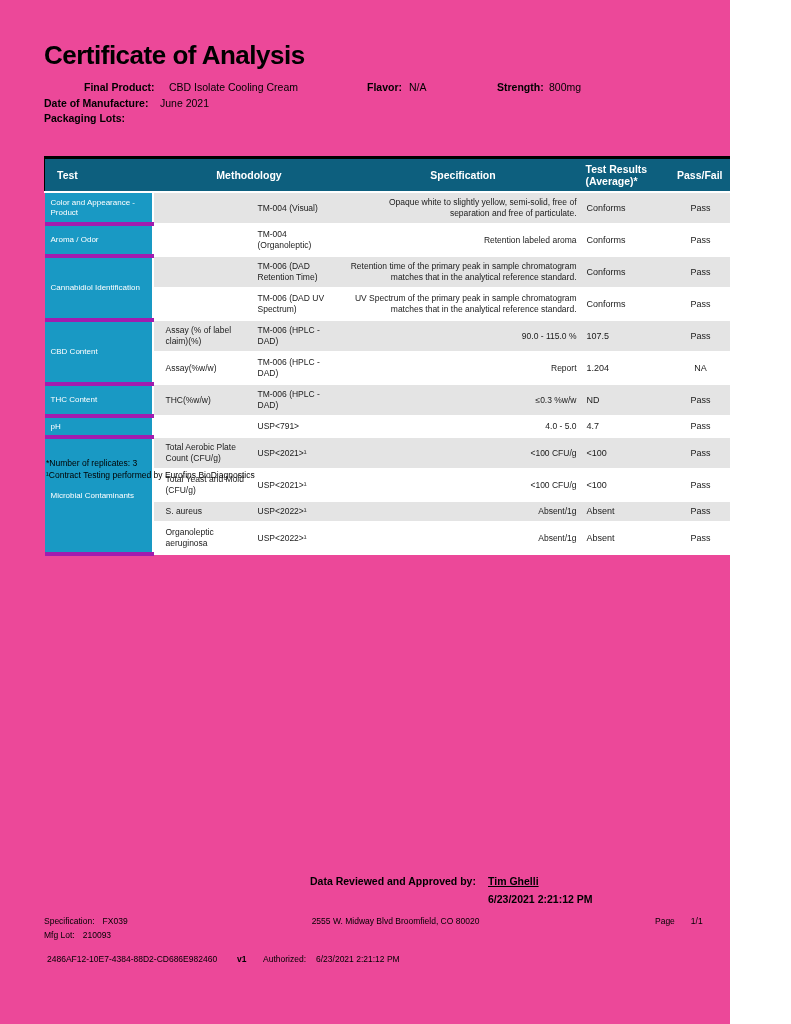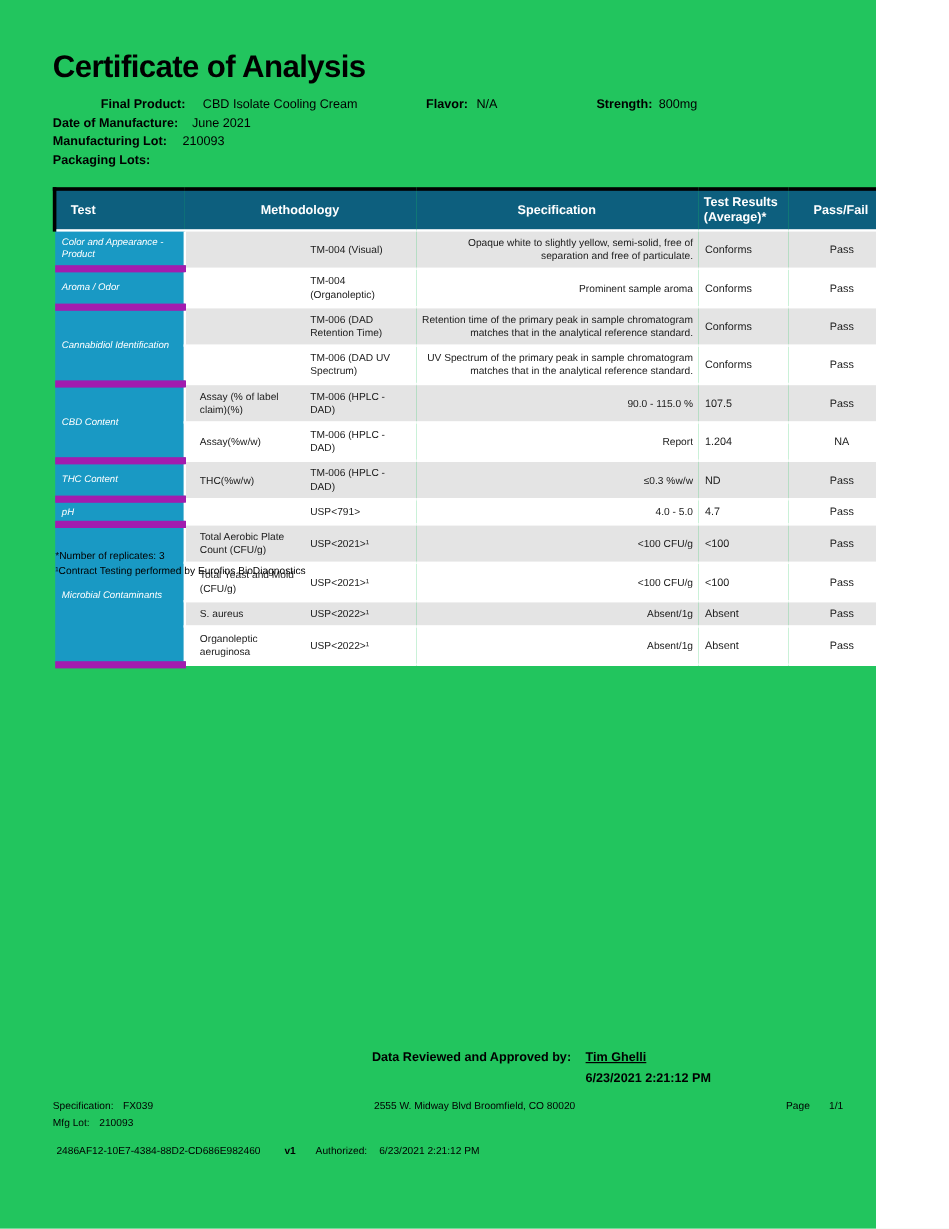--- a/index.html
+++ b/index.html
@@ -1,57 +1,57 @@
 <!DOCTYPE html>
 <html style="--header-bg: #0d5f7e; --test-cell-bg: #1999c4; --row-alt-bg: #e4e4e4;"><head>
 <meta charset="utf-8">
 <style>
   html,body{margin:0;padding:0;background:#fff;}
   .page{
-    position:relative;width:730px;height:1024px;background:#22c55e;
+    position:relative;width:730px;height:1024px;background:#ec4899;
     font-family:"Liberation Sans", sans-serif;color:#1a1a1a;overflow:hidden;
   }
   .title{
     position:absolute;left:44px;top:40px;margin:0;
     font-size:26px;font-weight:bold;letter-spacing:-0.5px;color:#000;
   }
   
   .hdr{position:absolute;left:44px;top:80px;width:700px;font-size:10.5px;line-height:15.5px;color:#000;}
   .hdr .line{position:relative;white-space:nowrap;}
   .hdr .lbl{font-weight:bold;display:inline-block;}
   .lbl-product{width:85px;margin-left:40px;}
   .lbl-dom{width:116px;}
   .lbl-lot{width:108px;}
-  .fl-flavor{position:absolute;left:311px;top:0;}
+  .fl-flavor{position:absolute;left:323px;top:0;}
   .fl-strength{position:absolute;left:453px;top:0;}
   .fl-flavor .lbl{width:42px;}
   .fl-strength .lbl{width:52px;}
   
   .tbl-wrap{position:absolute;left:44px;top:156px;width:701px;}
   table.coa{border-collapse:collapse;table-layout:fixed;width:701px;}
   table.coa th, table.coa td{vertical-align:middle;word-wrap:break-word;}
   thead th{
     background:var(--header-bg,#0d5f7e);color:#fff;font-size:10.5px;font-weight:bold;
     border-top:3px solid #000;border-bottom:2px solid #fff;
     height:28px;padding:2px 4px;line-height:12px;
   }
-  thead th:first-child{border-left:3px solid #000000;text-align:left;padding-left:12px;}
+  thead th:first-child{border-left:1px solid #000000;text-align:left;padding-left:12px;}
   thead th:last-child{border-right:3px solid #ef4444;}
   .th-method,.th-spec,.th-pass{text-align:center;}
   .th-result{text-align:left;padding-left:5px;}
   tbody td{
     font-size:9px;line-height:11px;padding:4px 4px;
     border-bottom:2px solid #fff;color:#1a1a1a;
   }
   tbody tr.shade td{background:var(--row-alt-bg,#e4e4e4);}
   tbody tr.plain td{background:#ffffff;}
   tbody td.testcell{
     background:var(--test-cell-bg,#1999c4) !important;color:#fff;
     font-size:8px;line-height:10px;padding:2px 6px;
-    border-right:2px solid #fff;border-bottom:6px solid #a21caf;font-style:italic;
+    border-right:2px solid #fff;border-bottom:4px solid #a21caf;
   }
   td.c-sub{font-size:8.5px;padding-left:12px;}
   td.c-method{font-size:8.5px;}
   td.c-spec{font-size:8.5px;text-align:right;}
   td.c-result{padding-left:6px;margin-top:33px;}
   td.c-pass{text-align:center;}
   
   .footnotes{position:absolute;left:46px;top:457px;font-size:8.5px;line-height:12px;color:#000;}
   
   .approval{position:absolute;left:310px;top:872px;font-size:10.5px;line-height:18px;color:#000;}
@@ -80,23 +80,20 @@
   <h1 class="title">Certificate of Analysis</h1>
 
   <div class="hdr">
     <div class="line">
       <span class="lbl lbl-product">Final Product:</span><span>CBD Isolate Cooling Cream</span>
       <span class="fl-flavor"><span class="lbl">Flavor:</span><span>N/A</span></span>
       <span class="fl-strength"><span class="lbl">Strength:</span><span>800mg</span></span>
     </div>
     <div class="line">
       <span class="lbl lbl-dom">Date of Manufacture:</span><span>June 2021</span>
-    </div>
-    <div class="line">
-      <span class="lbl lbl-lot">Manufacturing Lot:</span><span>210093</span>
     </div>
     <div class="line">
       <span class="lbl">Packaging Lots:</span><span></span>
     </div>
   </div>
 
   <div class="tbl-wrap">
     <table class="coa">
       <colgroup>
         <col style="width:108px">
@@ -121,21 +118,21 @@
             <td class="c-sub"></td>
             <td class="c-method">TM-004 (Visual)</td>
             <td class="c-spec">Opaque white to slightly yellow, semi-solid, free of separation and free of particulate.</td>
             <td class="c-result">Conforms</td>
             <td class="c-pass">Pass</td>
           </tr>
           <tr class="plain">
             <td class="testcell" rowspan="1">Aroma / Odor</td>
             <td class="c-sub"></td>
             <td class="c-method">TM-004 (Organoleptic)</td>
-            <td class="c-spec">Prominent sample aroma</td>
+            <td class="c-spec">Retention labeled aroma</td>
             <td class="c-result">Conforms</td>
             <td class="c-pass">Pass</td>
           </tr>
           <tr class="shade">
             <td class="testcell" rowspan="2">Cannabidiol Identification</td>
             <td class="c-sub"></td>
             <td class="c-method">TM-006 (DAD Retention Time)</td>
             <td class="c-spec">Retention time of the primary peak in sample chromatogram matches that in the analytical reference standard.</td>
             <td class="c-result">Conforms</td>
             <td class="c-pass">Pass</td>

